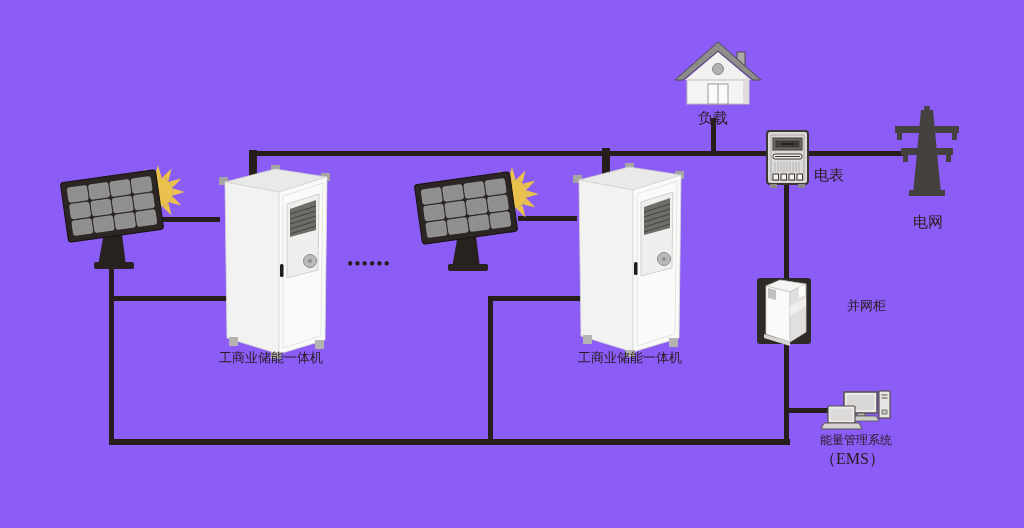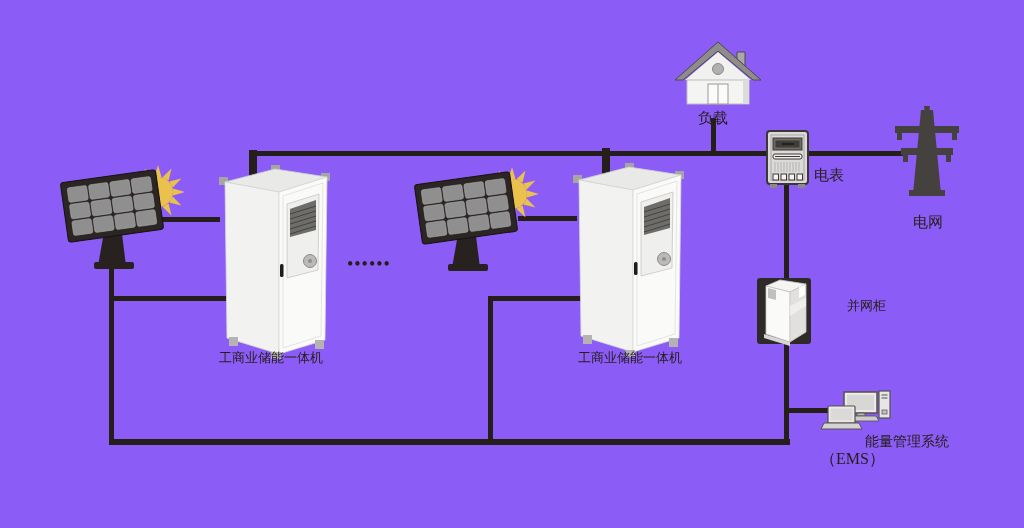--- a/index.html
+++ b/index.html
@@ -262,17 +262,17 @@
     <rect x="10.5" y="23.5" width="22" height="12" fill="#dcdad8"></rect>
     <polygon points="4,38 39,38 42,44 1,44" fill="#d5d3d1" stroke="#54504d" stroke-width="1"></polygon>
   </svg>
 
   <div class="lbl" style="left:698px;top:110px;font-size:15px;">负载</div>
   <div class="lbl" style="left:814px;top:167px;font-size:15px;">电表</div>
   <div class="lbl" style="left:913px;top:214px;font-size:15px;">电网</div>
   <div class="lbl" style="left:816px;top:299px;font-size:13px;margin-left:31px;">并网柜</div>
   <div class="lbl center" style="left:219px;top:351px;width:108px;font-size:13px;">工商业储能一体机</div>
   <div class="lbl center" style="left:578px;top:351px;width:108px;font-size:13px;">工商业储能一体机</div>
-  <div class="lbl center" style="left:820px;top:434px;width:80px;font-size:14px;margin-left:45px;">能量管理系统</div>
+  <div class="lbl center" style="left:820px;top:434px;width:80px;font-size:12px;">能量管理系统</div>
   <div class="lbl center" style="left:820px;top:450px;width:80px;font-size:16px;">（EMS）</div>
   <div class="lbl" style="left:347px;top:255px;font-size:18px;letter-spacing:1px;line-height:18px;">••••••</div>
 
 </div>
 
 </body></html>

